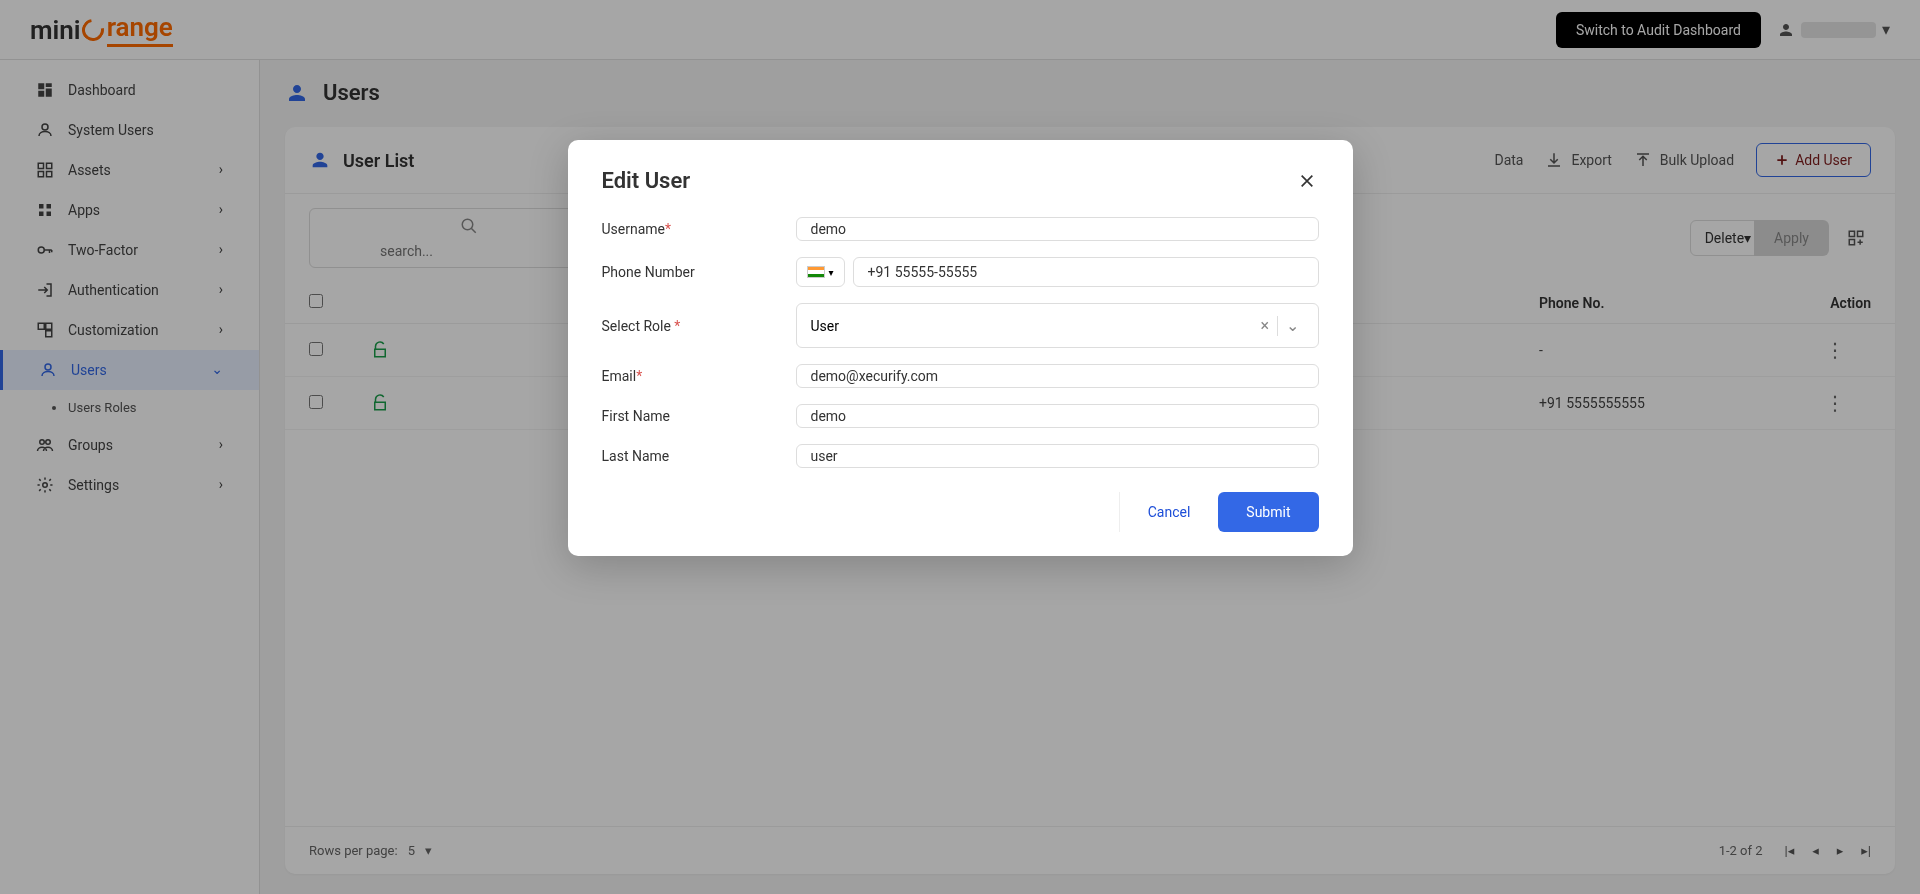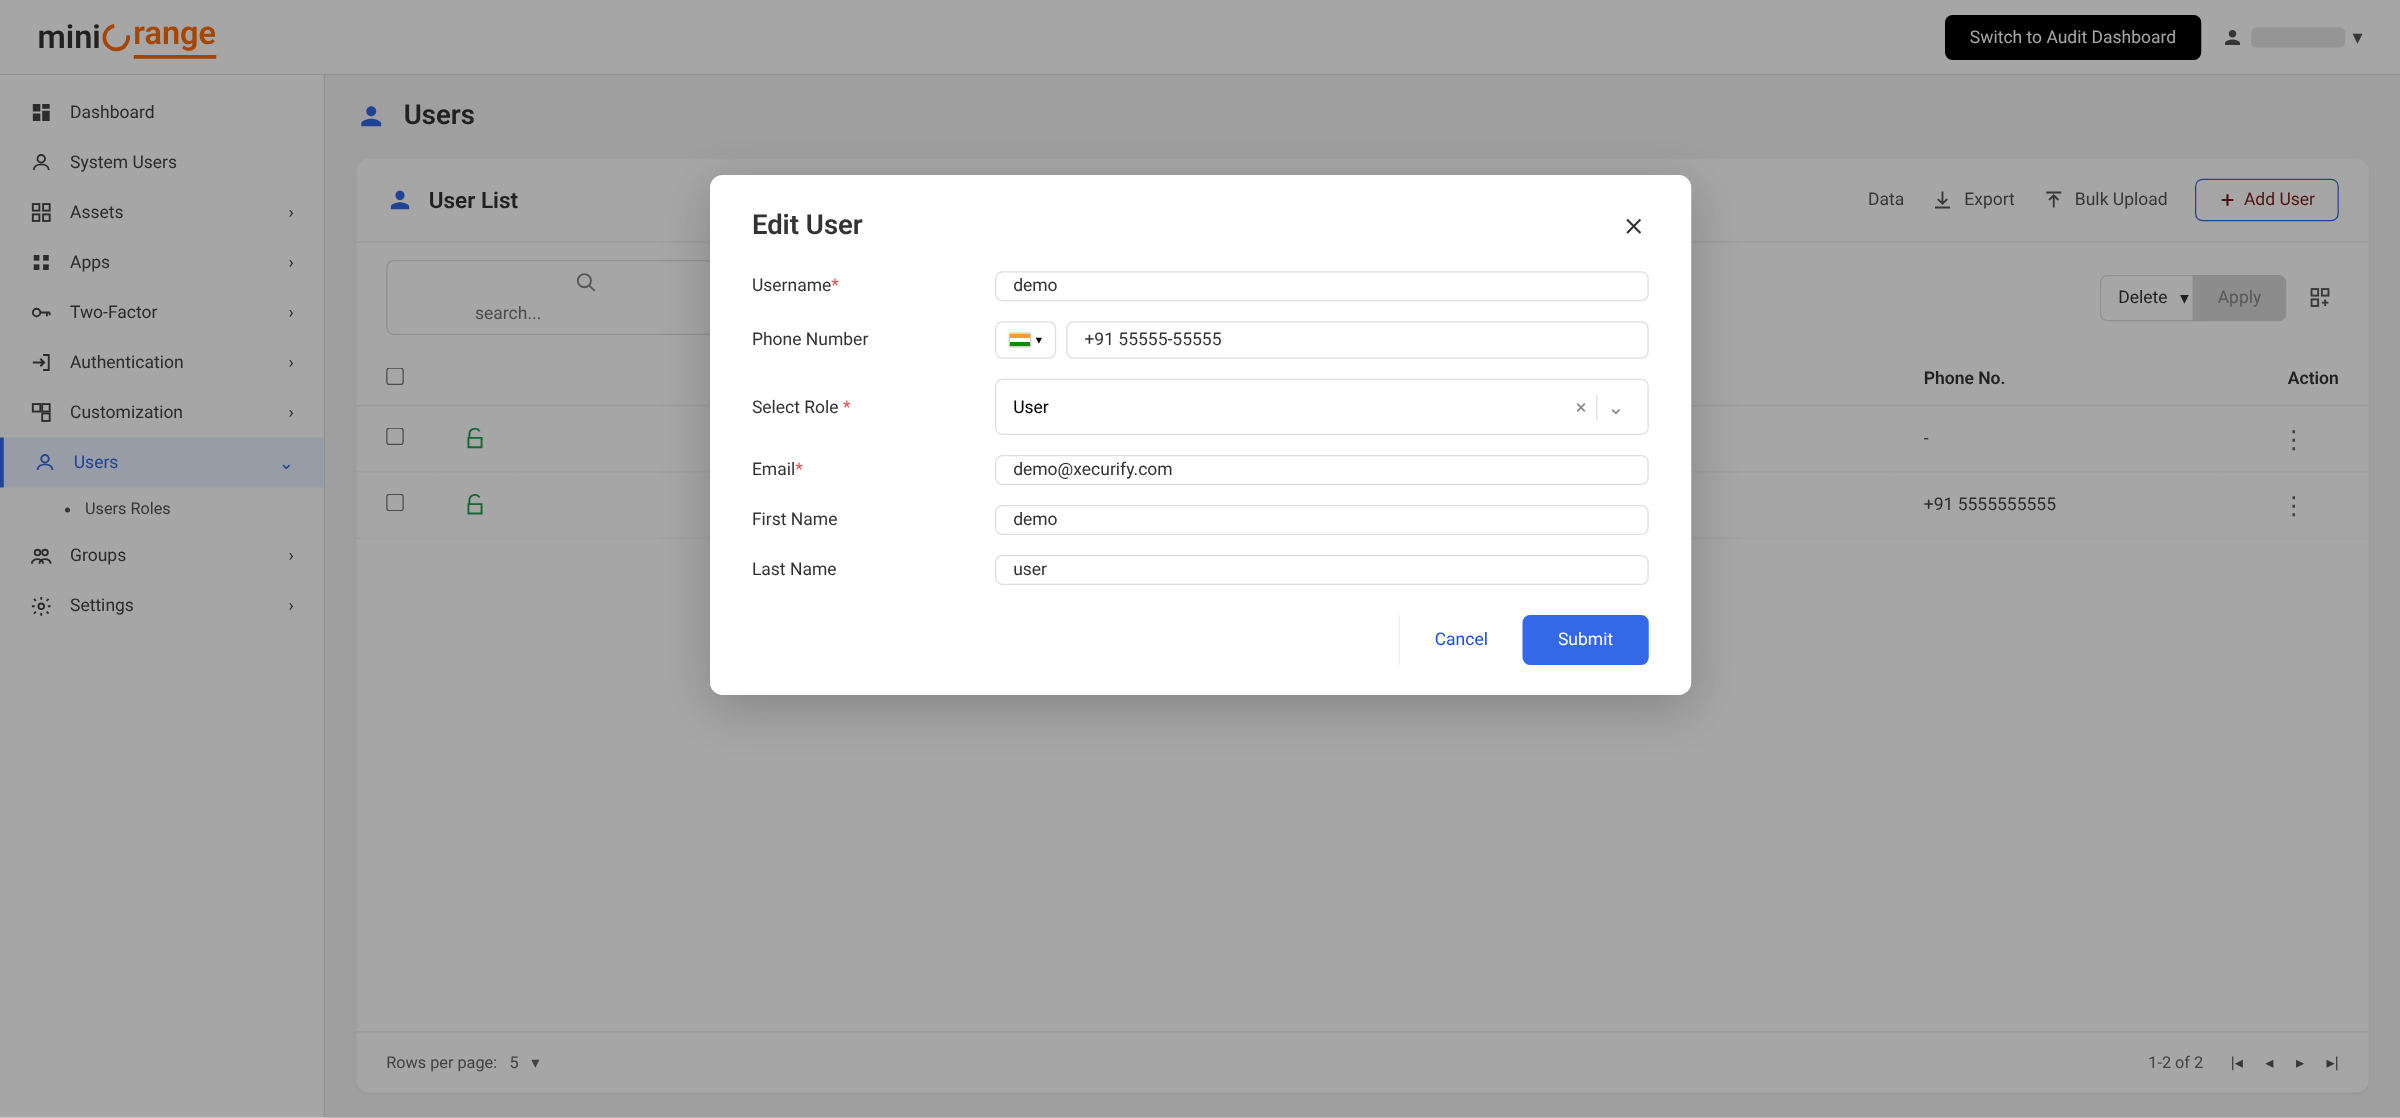--- a/index.html
+++ b/index.html
@@ -83,22 +83,21 @@
       width: 260px;
       background: #fff;
       border-right: 1px solid #e0e0e0;
       padding-top: 10px;
       position: relative;
       display: flex;
       flex-direction: column;
     }
     .sidebar-item {
       display: flex;
-      align-items: center;
-      padding: 11px 24px;
+      padding: 11px 36px;
       color: #444;
       font-size: 14px;
       cursor: pointer;
       justify-content: space-between;
     }
     .sidebar-item .left {
       display: flex;
       align-items: center;
       gap: 14px;
     }
@@ -212,21 +211,20 @@
       flex: 1;
       font-size: 14px;
     }
     .toolbar-right { display: flex; align-items: center; gap: 12px; }
     .dropdown-btn {
       border: 1px solid #ddd;
       border-radius: 6px 0 0 6px;
       padding: 9px 14px;
       display: flex;
       align-items: center;
-      gap: 10px;
       font-size: 14px;
       color: #333;
       background: #fff;
       cursor: pointer;
     }
     .apply-btn {
       background: #d8d8d8;
       color: #888;
       border: none;
       border-radius: 0 6px 6px 0;

